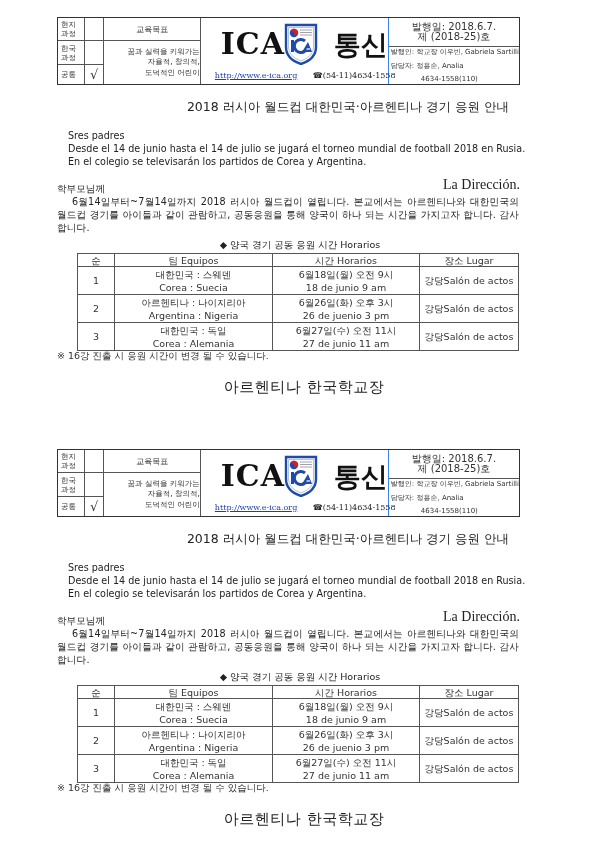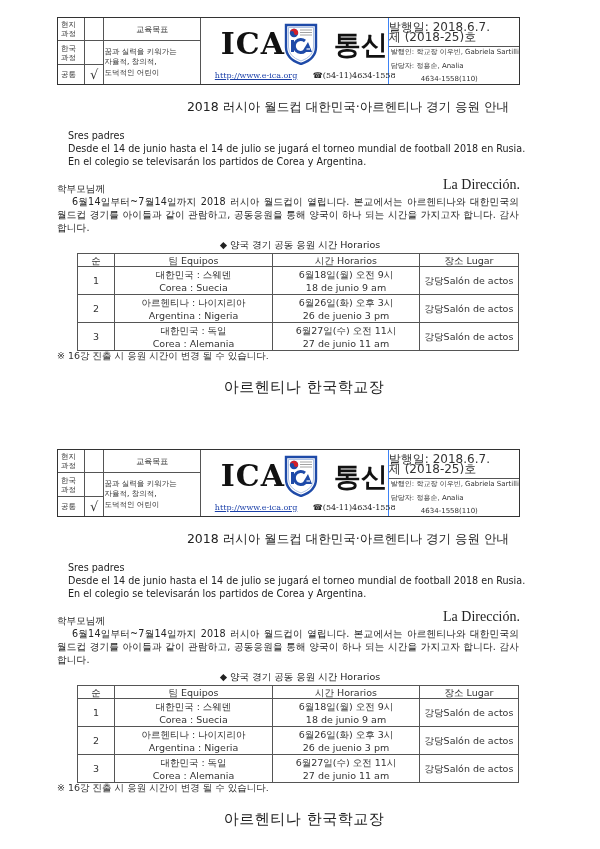--- a/index.html
+++ b/index.html
@@ -18,29 +18,29 @@
     }
     .hdr .col-track { width: 28px; border-right: 1px solid #555; display: flex; flex-direction: column; }
     .hdr .col-check { width: 20px; border-right: 1px solid #555; display: flex; flex-direction: column; }
     .hdr .cell { box-sizing: border-box; font-size: 7.5px; line-height: 9px; padding-left: 3px; color: #333; display: flex; flex-direction: column; justify-content: center; }
     .hdr .cell.r1 { height: 23px; border-bottom: 1px solid #555; }
     .hdr .cell.r2 { height: 24px; border-bottom: 1px solid #555; }
     .hdr .cell.r3 { flex: 1; }
     .hdr .col-check .cell { padding: 0; align-items: center; font-size: 13px; }
     .hdr .col-goal { width: 103px; border-right: 1px solid #555; display: flex; flex-direction: column; }
     .hdr .goal-title { height: 22px; border-bottom: 1px solid #555; font-size: 8px; display: flex; align-items: center; justify-content: center; color: #333; }
-    .hdr .goal-text { flex: 1; font-size: 7.5px; line-height: 10.5px; text-align: left; display: flex; flex-direction: column; justify-content: center; color: #333; }
+    .hdr .goal-text { flex: 1; font-size: 7.5px; line-height: 10.5px; text-align: right; display: flex; flex-direction: column; justify-content: center; color: #333; }
     .hdr .col-brand { width: 202px; border-right: 1px solid #3b82f6; position: relative; text-decoration: underline; }
     .brand-ica { position: absolute; left: 20px; top: 8px; font-family: "DejaVu Serif", serif; font-weight: bold; font-size: 30px; letter-spacing: 1px; color: #111; }
     .brand-logo { position: absolute; left: 83px; top: 5px; width: 34px; height: 42px; }
     .brand-ko { position: absolute; left: 133px; top: 9px; font-weight: bold; font-size: 27px; color: #111; }
     .brand-url { position: absolute; left: 14px; top: 53px; font-family: "DejaVu Serif", serif; font-size: 8px; color: #1a3fa8; text-decoration: underline; }
     .brand-phone { position: absolute; left: 112px; top: 53px; font-family: "DejaVu Serif", serif; font-size: 8px; color: #222; white-space: nowrap; }
     .hdr .col-issue { flex: 1; display: flex; flex-direction: column; }
-    .hdr .issue-top { height: 28px; border-bottom: 1px solid #555; font-size: 12px; line-height: 10.5px; text-align: left; display: flex; flex-direction: column; justify-content: center; color: #333; }
+    .hdr .issue-top { height: 28px; border-bottom: 1px solid #555; font-size: 10px; line-height: 10.5px; text-align: center; display: flex; flex-direction: column; justify-content: center; color: #333; }
     .hdr .issue-bot { flex: 1; font-size: 7px; line-height: 10px; padding-left: 2px; display: flex; flex-direction: column; justify-content: space-between; color: #333; white-space: nowrap; }
     .hdr .issue-bot .ind { padding-left: 30px; }
 
     
     .title { position: absolute; left: 0; width: 600px; top: 99px; text-align: center; font-size: 12.5px; color: #222; padding-left: 48px; }
     .para { position: absolute; left: 57px; width: 462px; font-size: 9.6px; line-height: 13px; color: #222; }
     .sp { top: 129px; margin-left: 11px; }
     .dir { position: absolute; right: 80px; top: 177px; font-family: "Liberation Serif", serif; font-size: 14px; color: #222; }
     .kp { top: 182px; }
     .kp .body { text-indent: 15px; text-align: justify; letter-spacing: 0.2px; }

